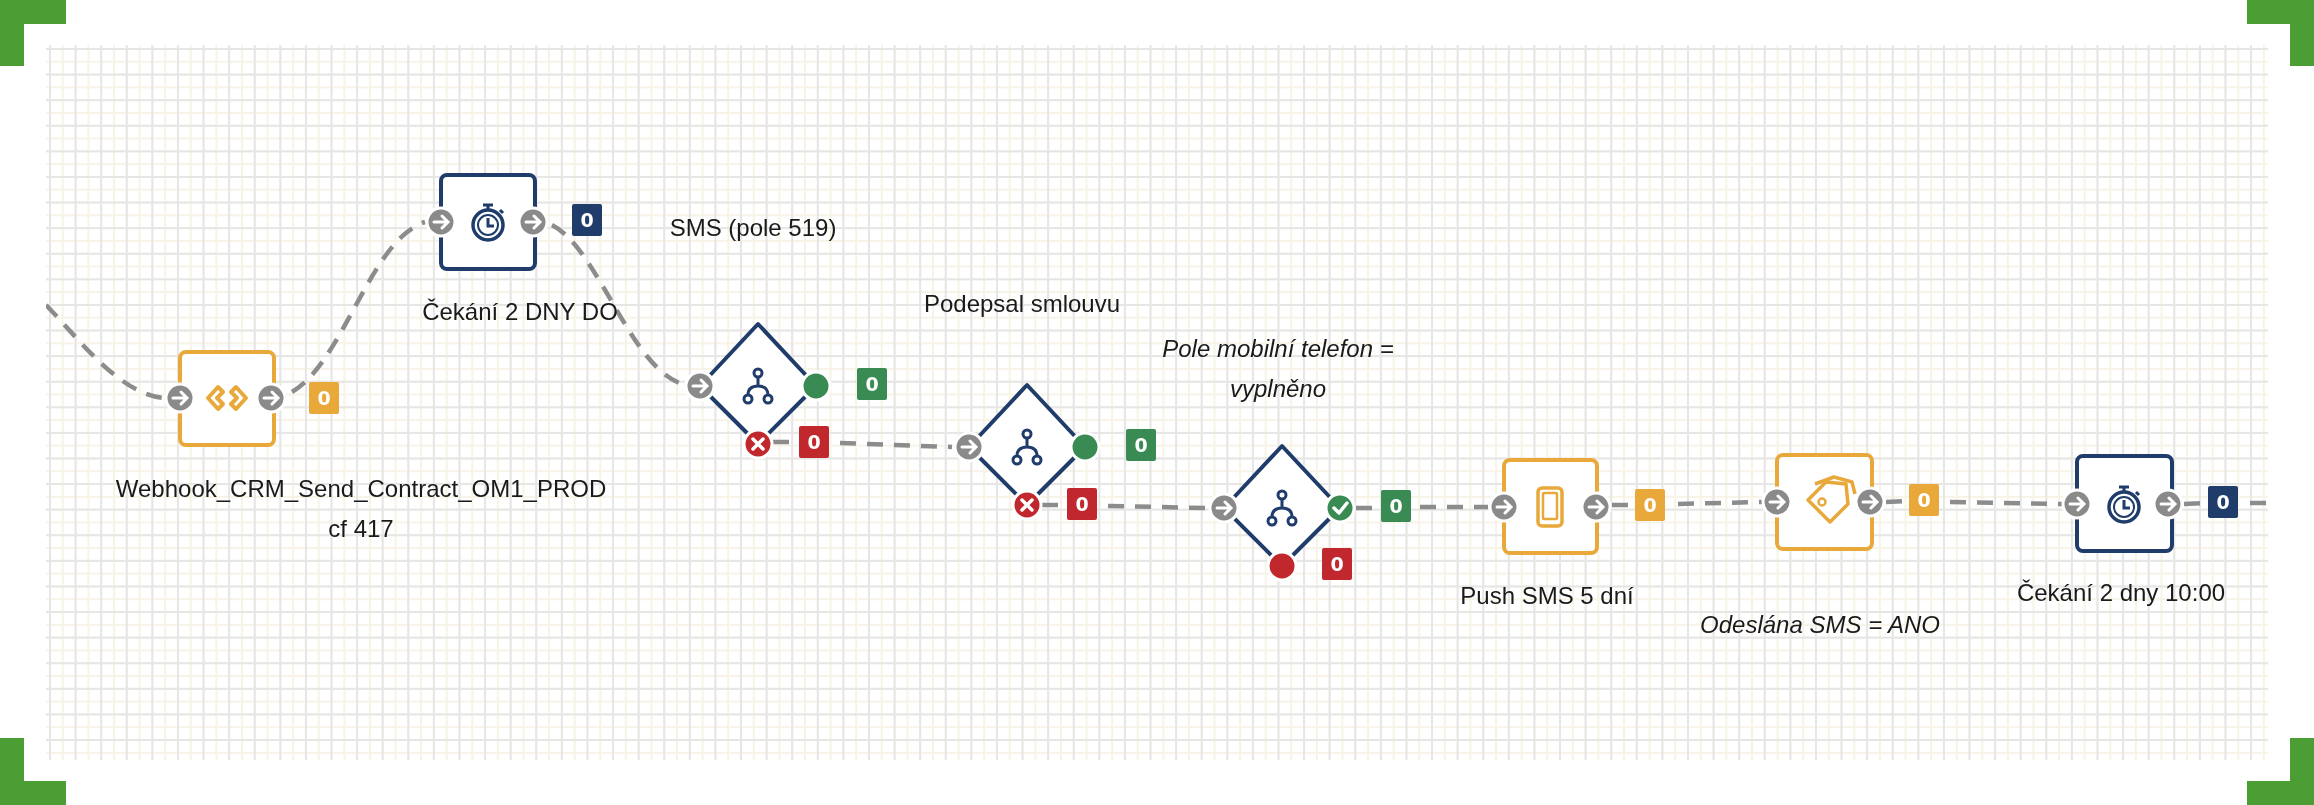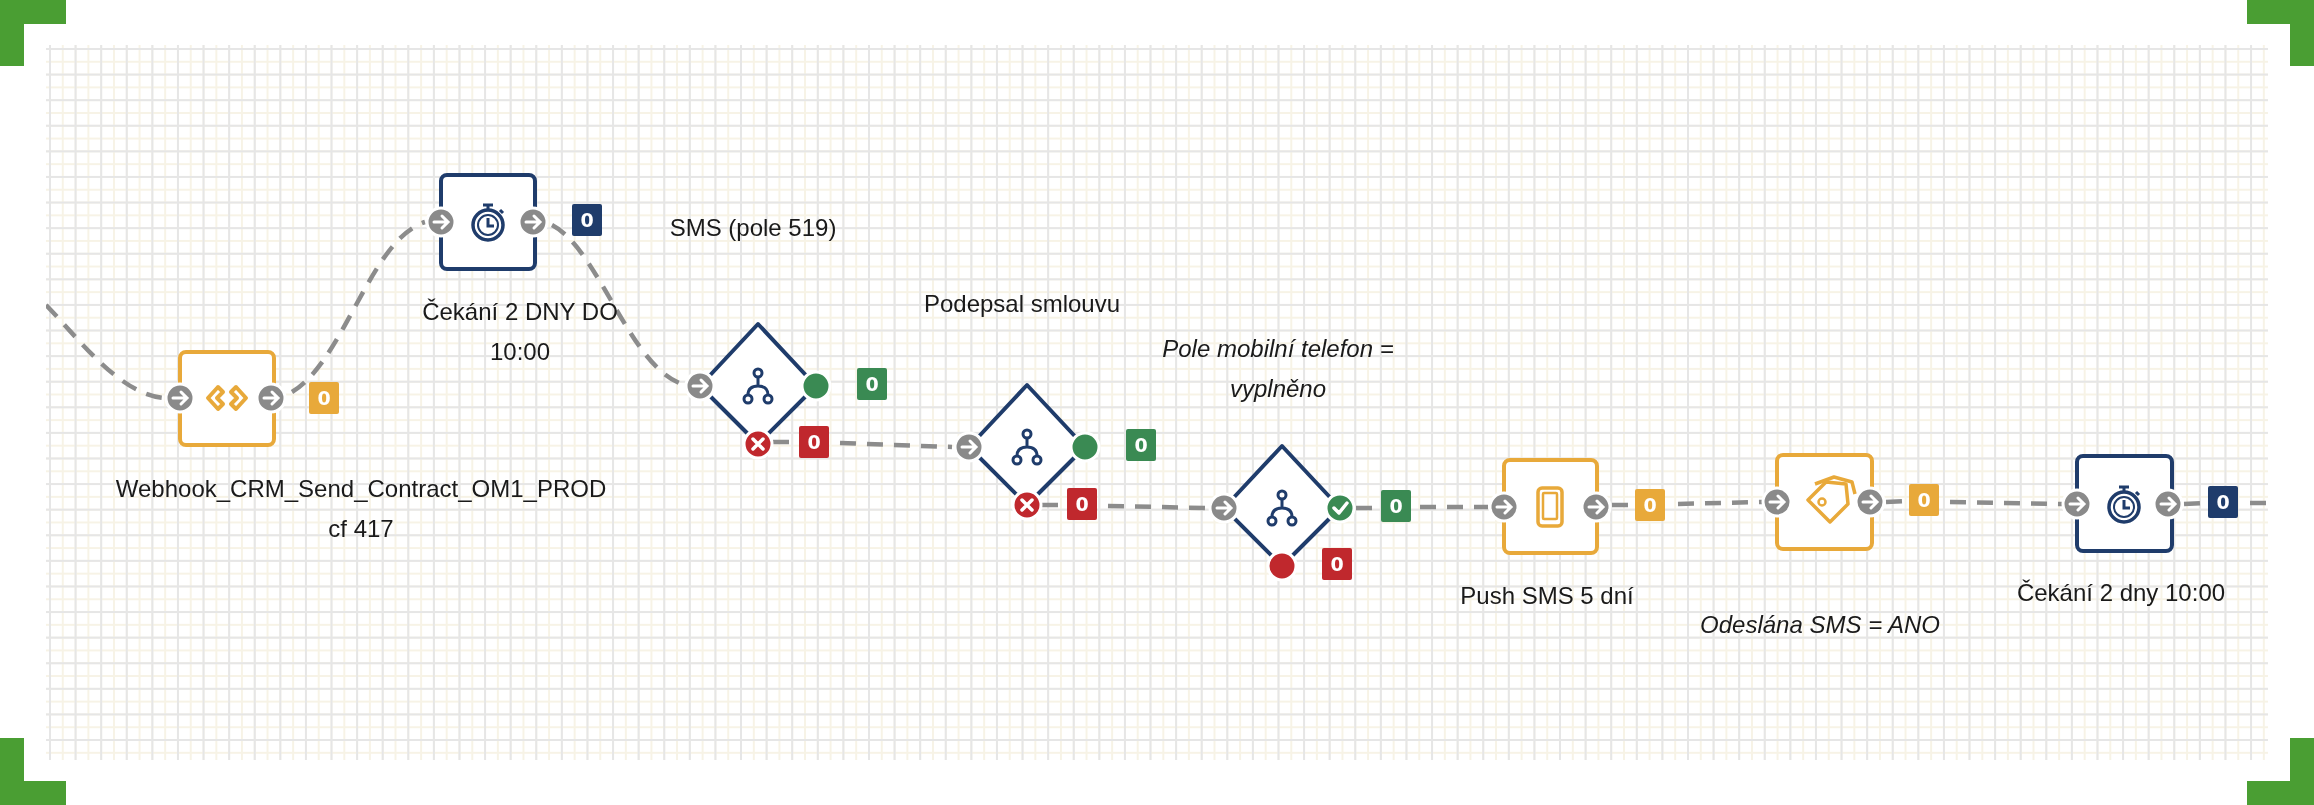--- a/index.html
+++ b/index.html
@@ -222,21 +222,20 @@
 <div class="badge" style="left:1635px;top:489px;background:#e8a93a;">0</div>
 <div class="badge" style="left:1909px;top:484px;background:#e8a93a;">0</div>
 <div class="badge" style="left:2208px;top:486px;background:#1f3c6b;">0</div>
 
 <div class="label" style="left:361px;top:469px;">
   <div>Webhook_CRM_Send_Contract_OM1_PROD</div>
   <div>cf 417</div>
 </div>
 <div class="label" style="left:484px;top:292px;margin-left:36px;">
   <div>Čekání 2 DNY DO</div>
-  <div>10:00</div>
 </div>
 <div class="label" style="left:753px;top:208px;">
   <div>SMS (pole 519)</div>
 </div>
 <div class="label" style="left:1022px;top:284px;">
   <div>Podepsal smlouvu</div>
 </div>
 <div class="label" style="left:1278px;top:329px;font-style:italic;">
   <div>Pole mobilní telefon =</div>
   <div>vyplněno</div>

